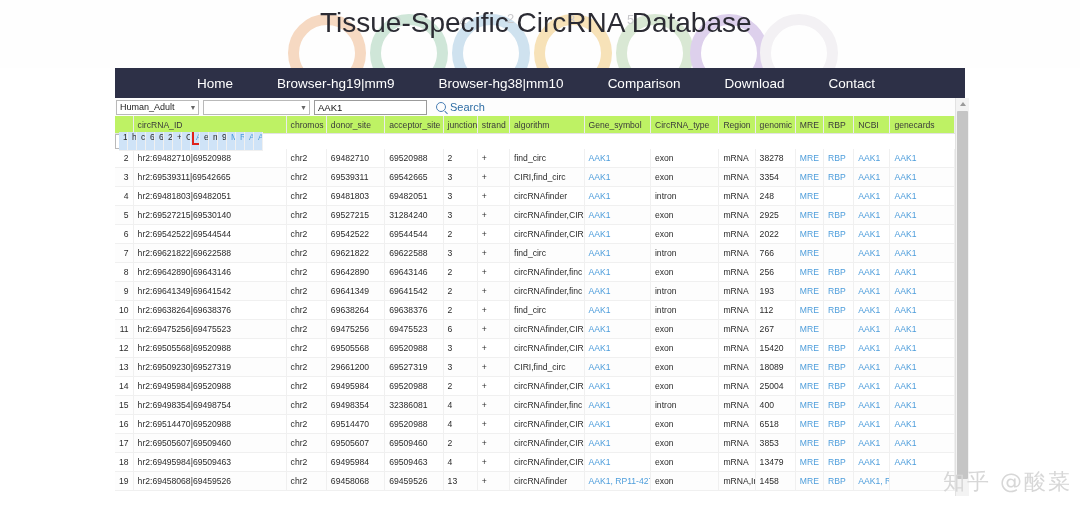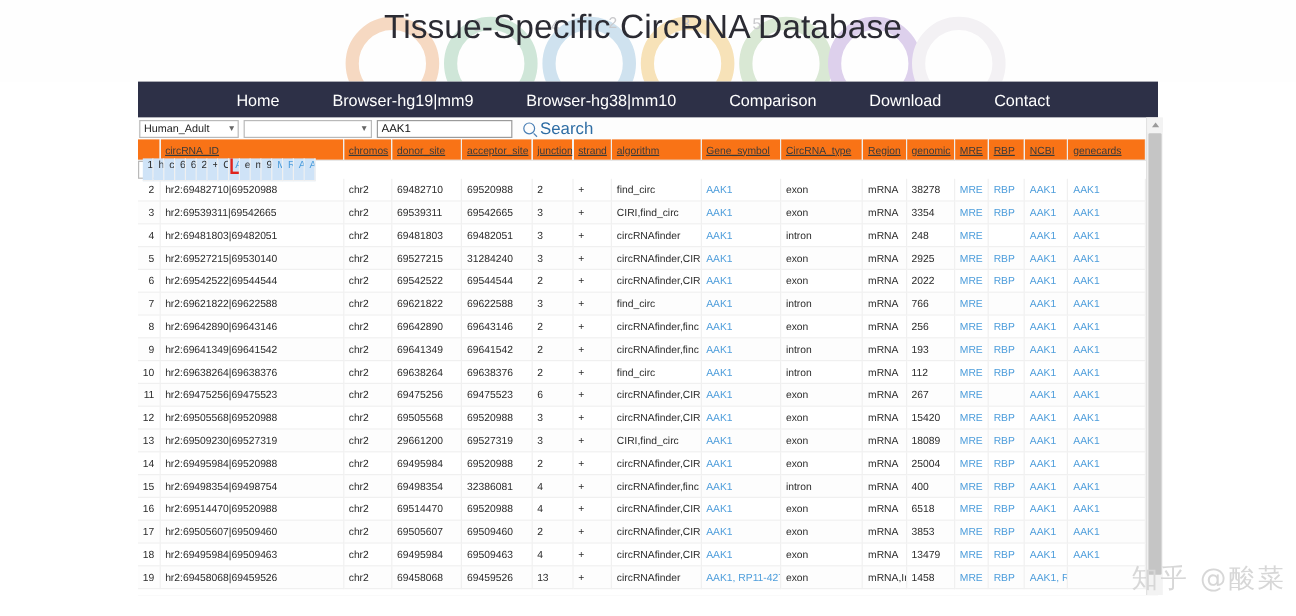--- a/index.html
+++ b/index.html
@@ -70,39 +70,39 @@
   }
   .searchbtn .mag{
     width:8px;height:8px;border:1.3px solid #4a7fb5;border-radius:50%;
     position:relative;display:inline-block;
   }
   .searchbtn .mag:after{
     content:"";position:absolute;right:-3px;bottom:-2px;width:4px;height:1.3px;
     background:#4a7fb5;transform:rotate(45deg);
   }
   .searchbtn span.lbl{
-    font-size:14px;color:#2e6da4;margin-left:4px;
+    font-size:11px;color:#2e6da4;margin-left:4px;
     font-family:"Liberation Sans", sans-serif;
   }
 
   
   .tablewrap{
     position:absolute;left:115px;top:116px;width:850px;height:380px;
     background:#ffffff;overflow:hidden;
     border-bottom:1px solid #dcdcdc;
   }
   table.grid{
     border-collapse:collapse;table-layout:fixed;width:840px;
     font-family:"Liberation Sans", sans-serif;
   }
   table.grid th{
     font-weight:400;font-size:8.6px;color:#3a3a3a;text-align:left;
-    height:17px;padding:0 4px;background:#f97316;
+    height:17px;padding:0 4px;background:#bef264;
     border-right:1px solid #ececec;border-bottom:1px solid #e3e3e3;
-    white-space:nowrap;overflow:hidden;text-decoration:underline;
+    white-space:nowrap;overflow:hidden;
   }
   table.grid td{
     font-size:8.6px;color:#2b2b2b;height:18px;padding:0 4px;
     border-right:1px solid #f0f0f0;border-bottom:1px solid #f0f0f0;
     white-space:nowrap;overflow:hidden;
   }
   tr.row:nth-child(odd) td{background:#fdfdfd;}
   tr.row.sel td{background:#cfe3f7;}
   td.num{color:#3a3a3a;text-align:right;padding-right:4px;}
   a.lnk{color:#4d9ddb;text-decoration:none;cursor:pointer;}

